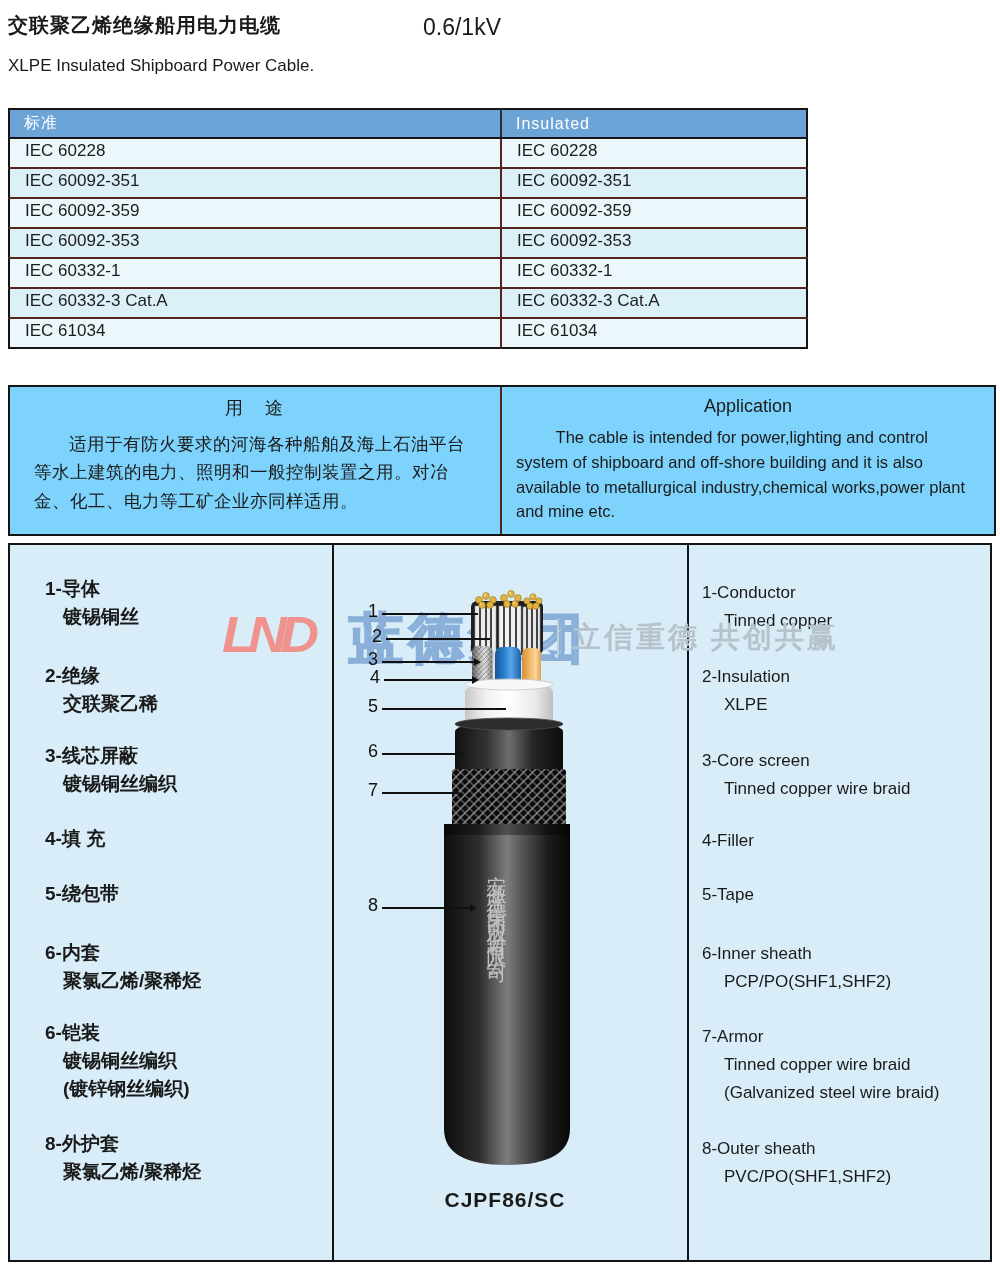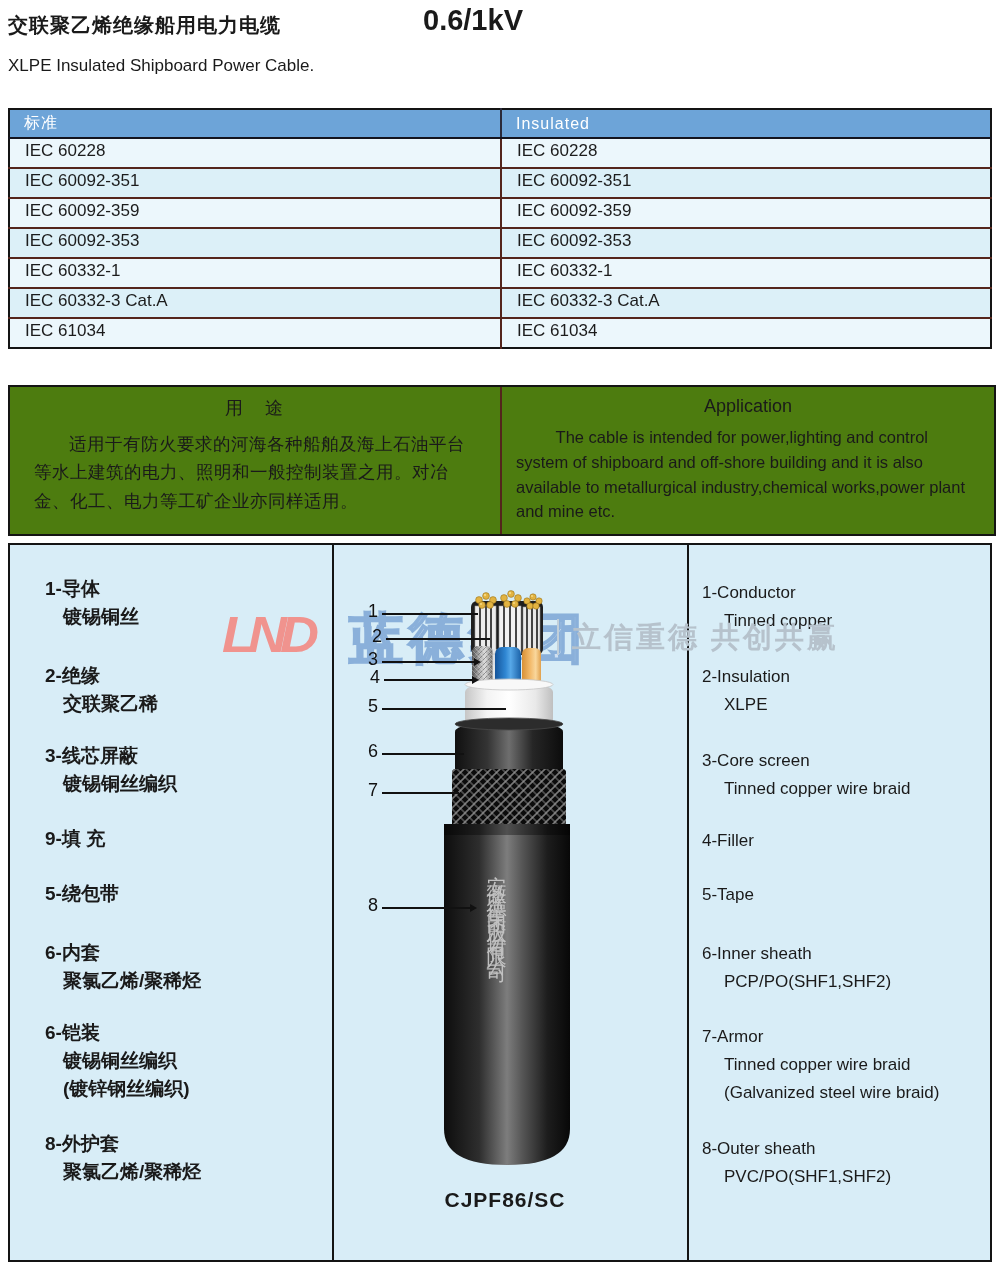--- a/index.html
+++ b/index.html
@@ -1,39 +1,39 @@
 <!DOCTYPE html>
 <html><head>
 <meta charset="utf-8">
 <style>
   html,body{margin:0;padding:0;background:#ffffff;}
   #page{position:relative;width:1000px;height:1270px;background:#ffffff;overflow:hidden;
         font-family:"Liberation Sans","DejaVu Sans",sans-serif;color:#1a1a1a;}
 
   
   .title-cn{position:absolute;left:8px;top:12px;font-size:20px;font-weight:bold;letter-spacing:1px;}
-  .title-voltage{position:absolute;left:423px;top:4px;font-size:29px;font-weight:700;}
+  .title-voltage{position:absolute;left:423px;top:14px;font-size:23px;font-weight:400;}
   .title-en{position:absolute;left:8px;top:56px;font-size:17px;}
 
   
-  .std-table{position:absolute;left:8px;top:108px;width:984px;border-collapse:collapse;table-layout:fixed;}
+  .std-table{position:absolute;left:8px;top:108px;width:800px;border-collapse:collapse;table-layout:fixed;}
   .std-table th{background:#6da4d8;color:#ffffff;font-size:16px;font-weight:400;text-align:left;
                 padding:3px 0 3px 14px;height:20px;letter-spacing:1px;
                 border-bottom:2px solid #14141e;}
   .std-table th:first-child{border-right:2px solid #2a2a3a;}
   .std-table td{font-size:17px;padding:1px 0 6px 15px;height:21px;color:#1c1c1c;
                 border-top:2px solid #54251c;}
   .std-table td:first-child{border-right:2px solid #54251c;}
   .std-table{border:2px solid #141414;}
   .std-table tbody tr:nth-child(odd){background:#ecf7fc;}
   .std-table tbody tr:nth-child(even){background:#dcf0f8;}
 
   
   .app-table{position:absolute;left:8px;top:385px;width:984px;height:147px;
-             border:2px solid #141414;display:flex;background:#4d7c0f;}
+             border:2px solid #141414;display:flex;background:#7dd3fc;}
   .app-cell{width:50%;box-sizing:border-box;}
   .app-cell.cn{border-right:2px solid #54251c;}
   .app-head{font-size:18px;text-align:center;margin-top:9px;letter-spacing:2px;}
   .app-head.en{letter-spacing:0;}
   .app-body-cn{font-size:17.5px;line-height:1.62;margin:10px 22px 0 24px;text-indent:2em;letter-spacing:0.5px;}
   .app-body-en{font-size:16.5px;line-height:1.5;margin:8px 12px 0 14px;text-indent:2.4em;}
 
   
   .diag-box{position:absolute;left:8px;top:543px;width:984px;height:719px;
             background:#d8edf7;border:2px solid #141414;box-sizing:border-box;}
@@ -151,21 +151,21 @@
     </div>
     <div class="diag-item" style="left:45px;top:662px">
       <div class="t">2-绝缘</div>
       <div class="s">交联聚乙稀</div>
     </div>
     <div class="diag-item" style="left:45px;top:742px">
       <div class="t">3-线芯屏蔽</div>
       <div class="s">镀锡铜丝编织</div>
     </div>
     <div class="diag-item" style="left:45px;top:825px">
-      <div class="t">9-填 充</div>
+      <div class="t">4-填 充</div>
     </div>
     <div class="diag-item" style="left:45px;top:880px">
       <div class="t">5-绕包带</div>
     </div>
     <div class="diag-item" style="left:45px;top:939px">
       <div class="t">6-内套</div>
       <div class="s">聚氯乙烯/聚稀烃</div>
     </div>
     <div class="diag-item" style="left:45px;top:1019px">
       <div class="t">6-铠装</div>

